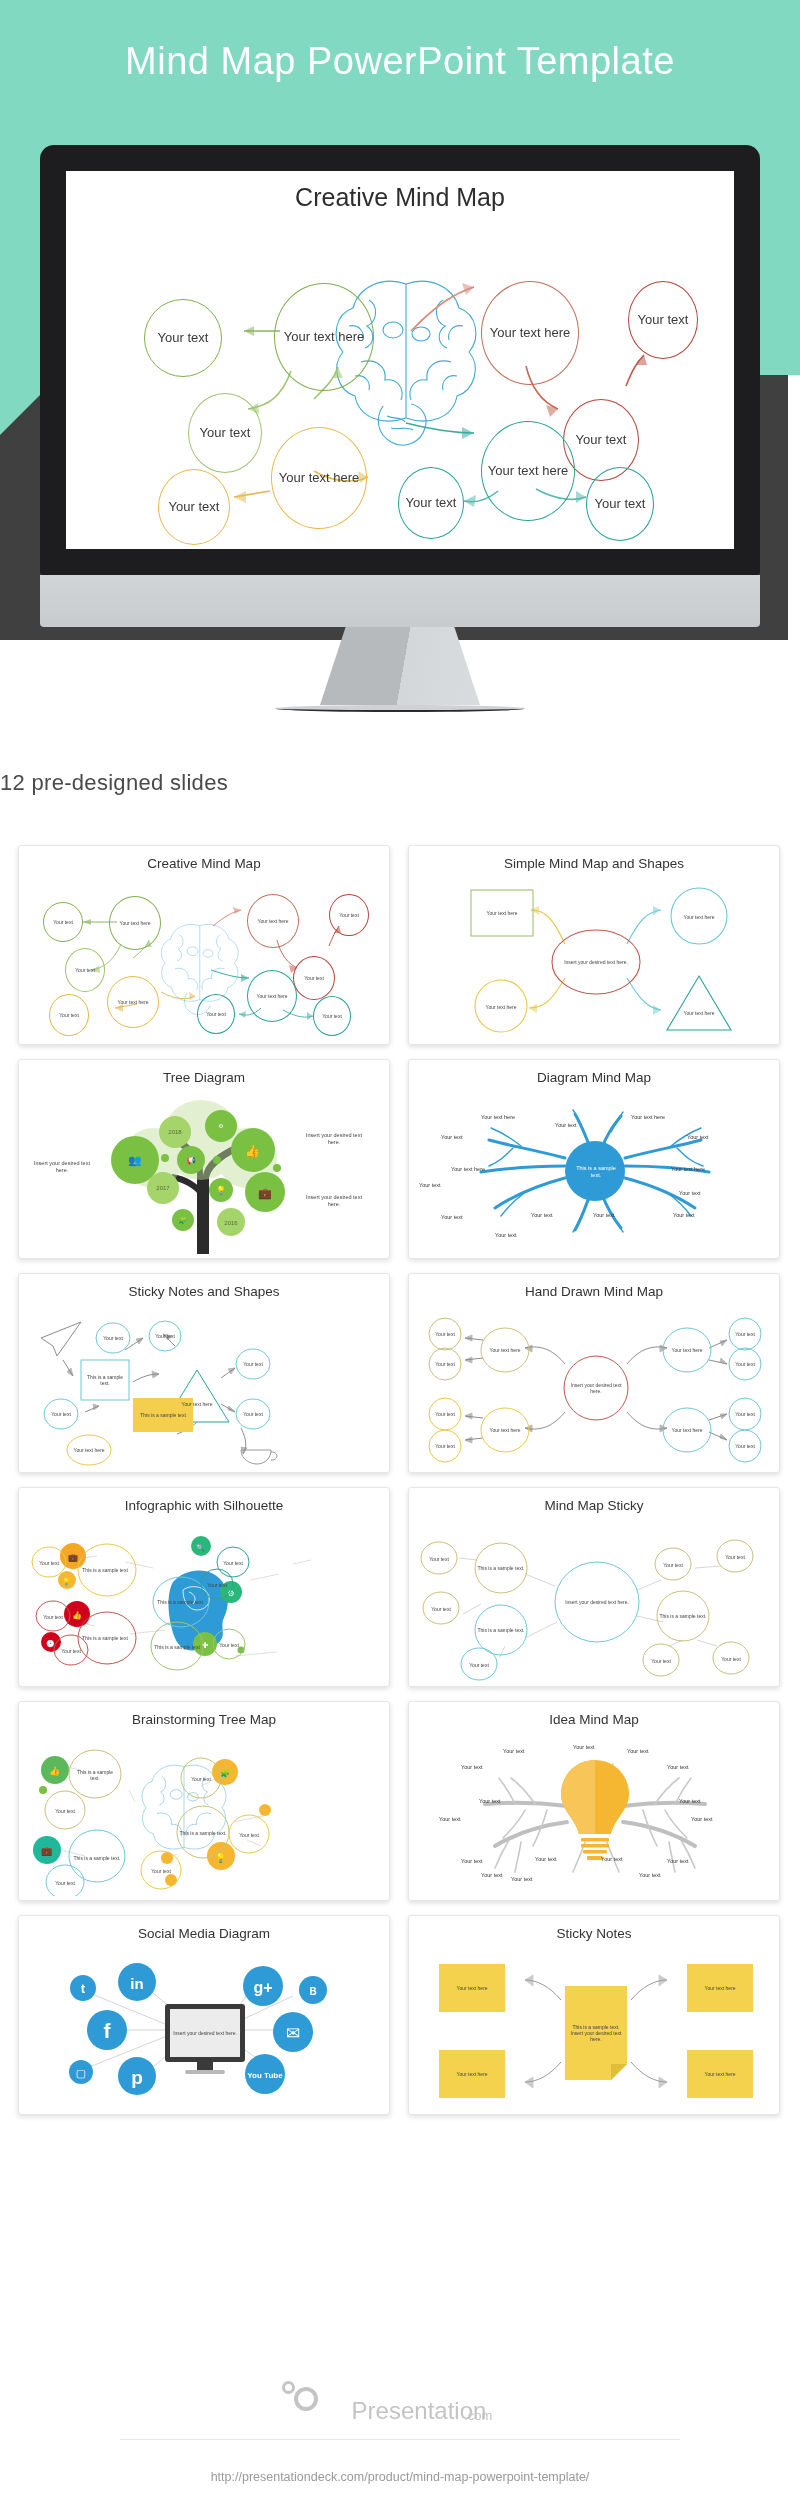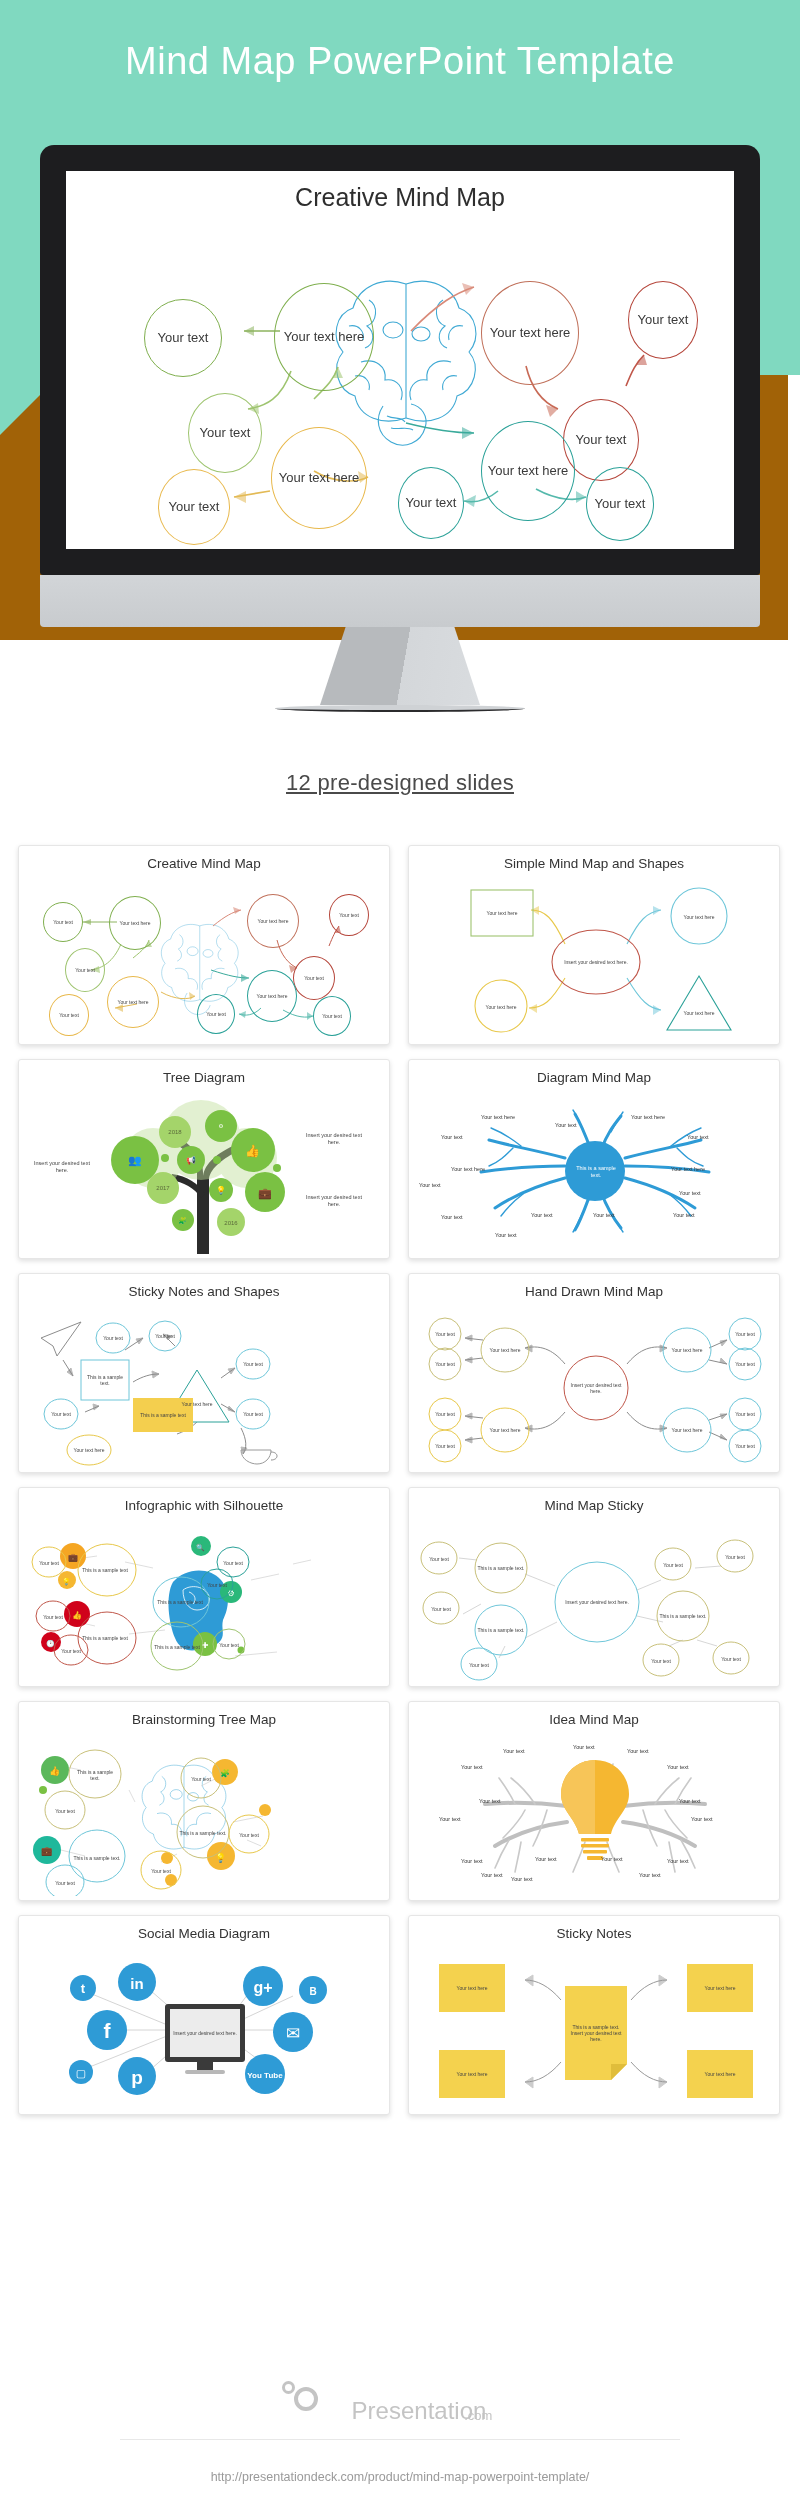--- a/index.html
+++ b/index.html
@@ -11,21 +11,21 @@
     height: 2500px;
     position: relative;
     overflow: hidden;
   }
 
   
   .hero {
     position: relative;
     width: 788px;
     height: 640px;
-    background: #a16207;
+    background: #404040;
   }
   .hero-bg {
     position: absolute;
     left: 0; top: 0;
     width: 800px; height: 375px;
     background: #80d9c0;
   }
   .hero-bg:after {
     content: "";
     position: absolute;
@@ -106,26 +106,24 @@
   }
   .brain {
     position: absolute;
   }
 
   
   .subtitle {
     position: absolute;
     left: 0; top: 770px;
     width: 800px;
-    text-align: center;
     font-size: 22px;
     font-weight: 300;
     color: #4a4a4a;
     letter-spacing: 0.3px;
-    text-decoration: underline;
   }
 
   
   .grid {
     position: absolute;
     left: 0; top: 845px;
     width: 800px;
     display: flex;
     flex-wrap: wrap;
     gap: 14px 18px;

